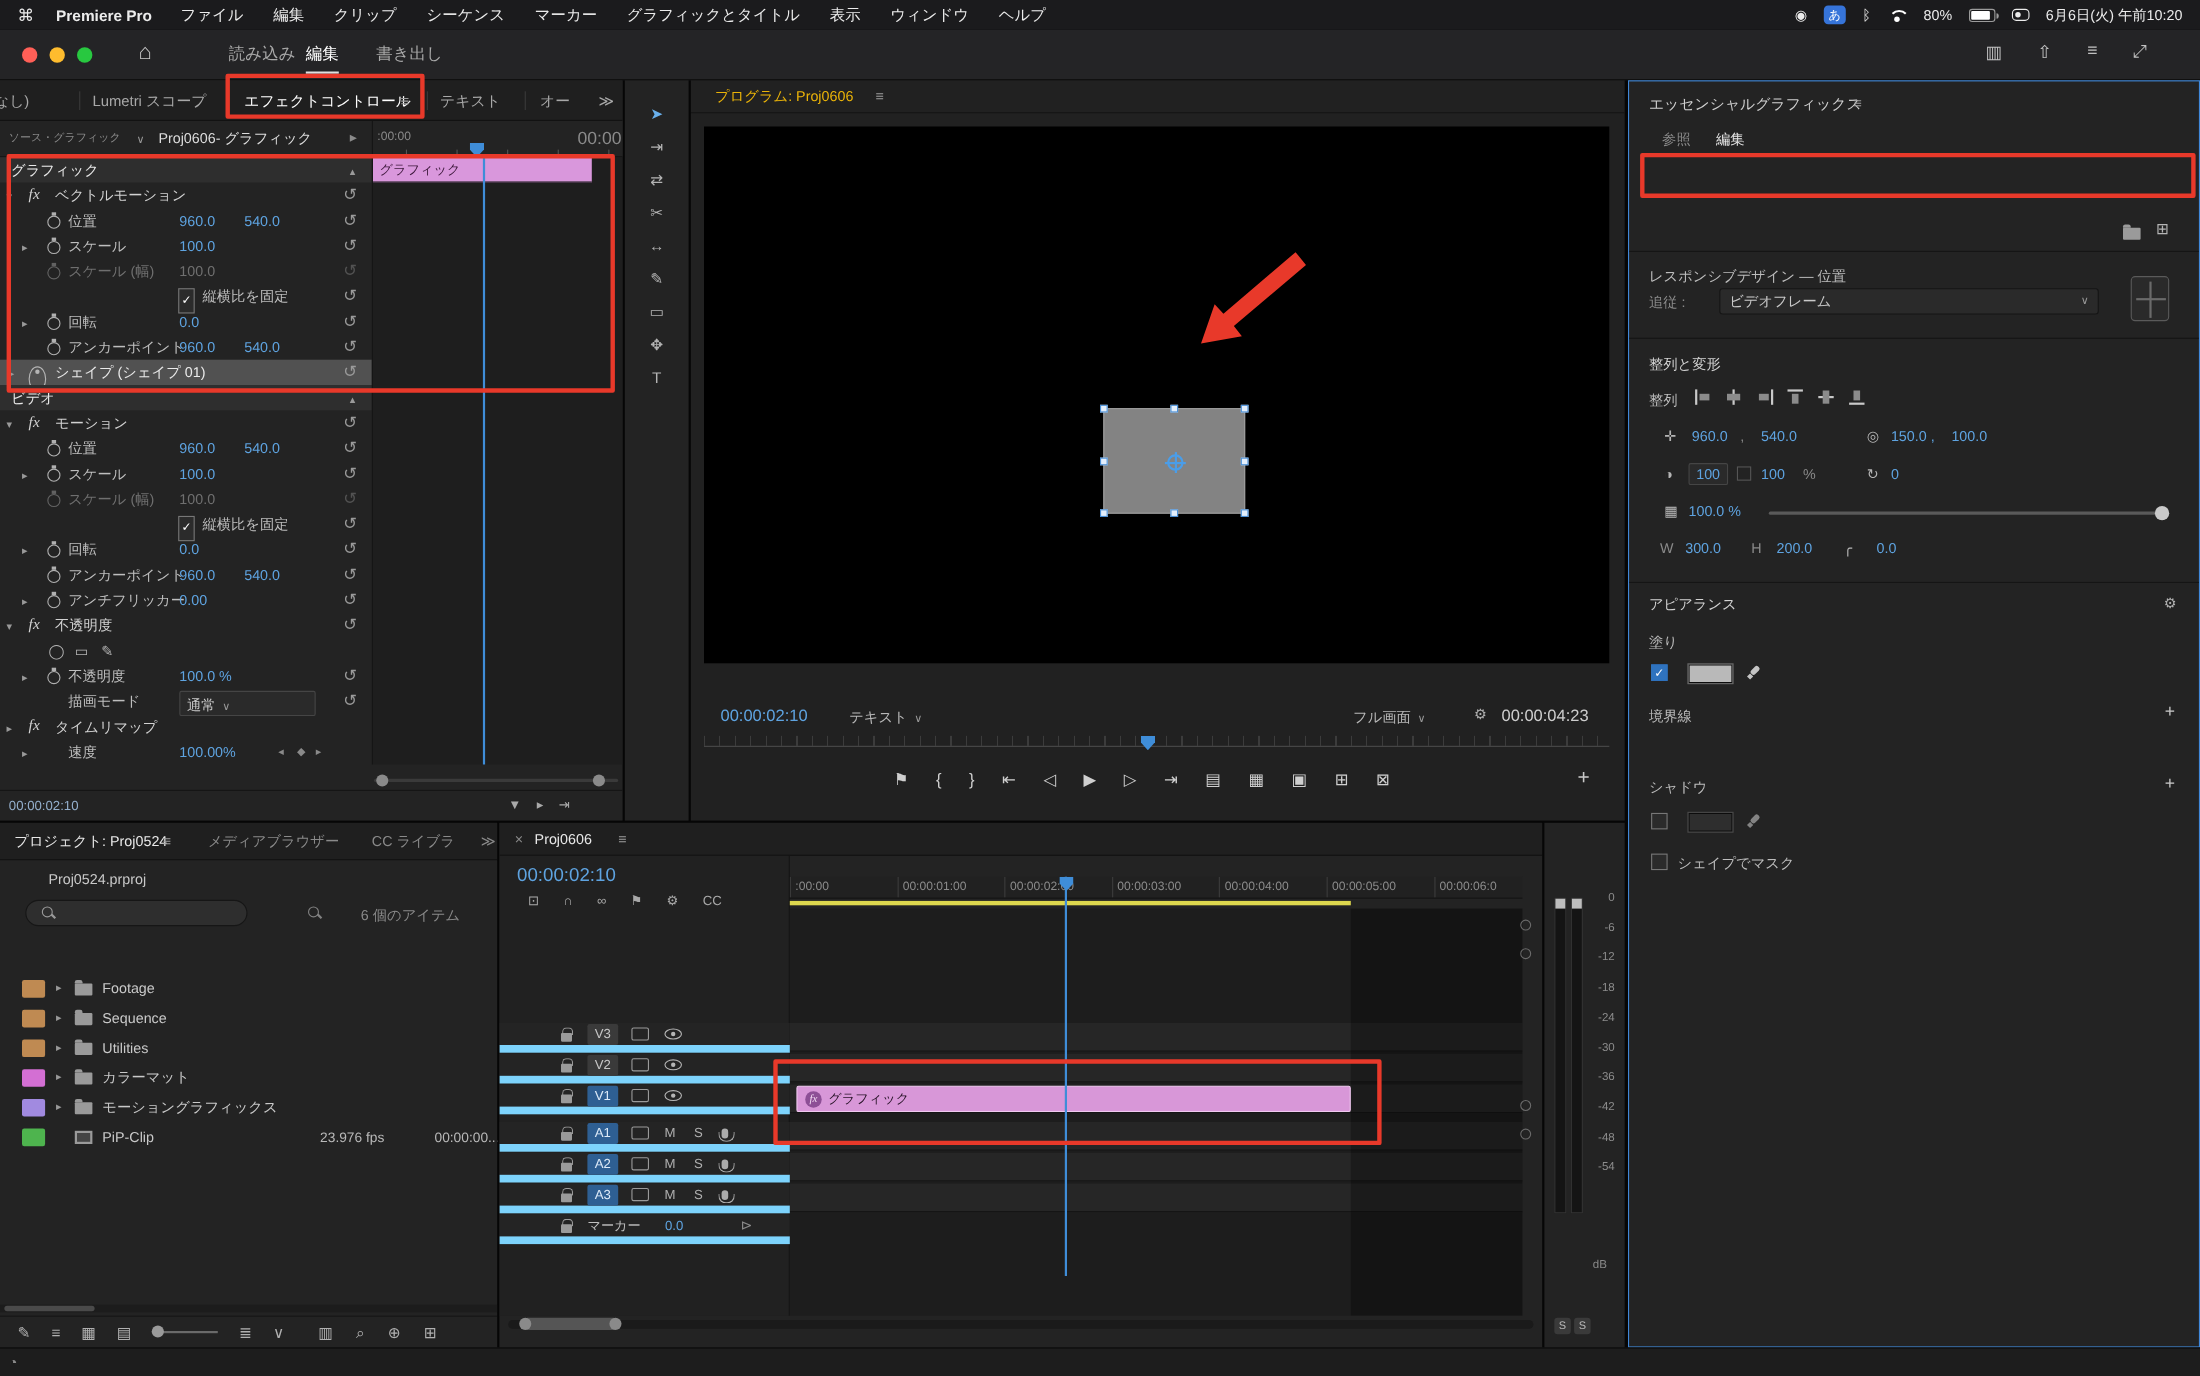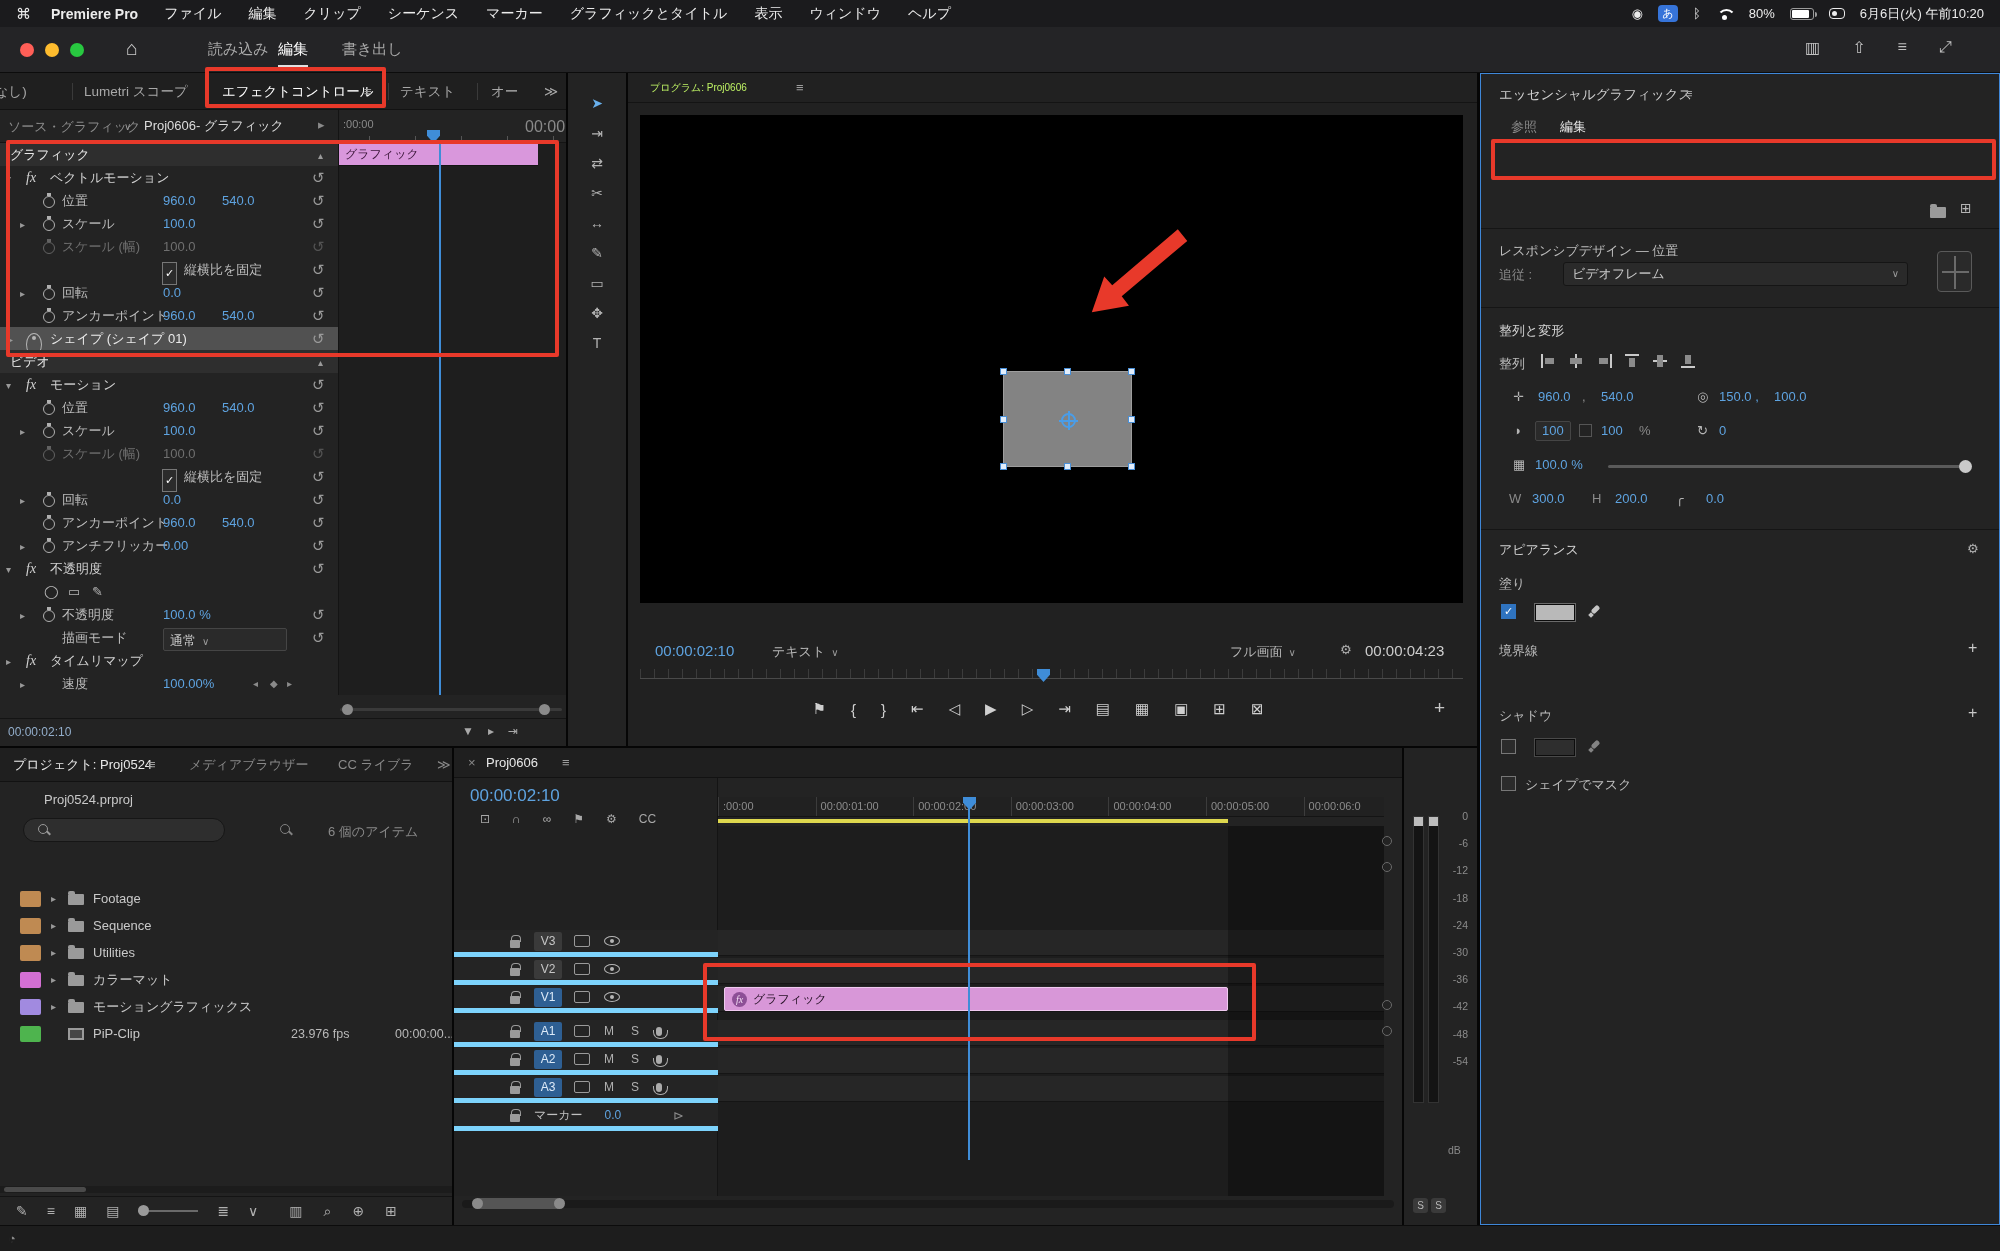--- a/index.html
+++ b/index.html
@@ -137,21 +137,21 @@
 .pr-name{margin-left:9px;color:#c9c9c9;white-space:nowrap}
 .pr-fr{position:absolute;left:291px;color:#b9b9b9;font-size:12.5px}
 .pr-md{position:absolute;left:395px;color:#b9b9b9;font-size:12.5px}
 .pr-foot{position:absolute;left:0;top:448px;width:452px;height:29px;border-top:1px solid #141414;display:flex;align-items:center;gap:19px;padding-left:16px;color:#b0b0b0;font-size:14px}
 .zoomtrack{width:60px;height:2px;background:#6a6a6a;position:relative}
 .zoomtrack::before{content:"";position:absolute;left:0;top:-5px;width:11px;height:11px;border-radius:50%;background:#9a9a9a}
 
 .tl-bg{position:absolute;left:264px;top:78px;width:666px;height:370px;background:#1d1d1d}
 .lane{position:absolute;left:264px;width:666px;height:26px;background:#262626;border-bottom:1px solid #151515}
 .tl-after{position:absolute;left:774px;top:78px;width:156px;height:370px;background:rgba(0,0,0,.28)}
-.th{position:absolute;left:0;width:264px;height:27px;background:#242424;border-bottom:5px solid #7dd3fc;display:flex;align-items:center}
+.th{position:absolute;left:0;width:264px;height:27px;background:#242424;border-bottom:7px solid #7dd3fc;display:flex;align-items:center}
 .badge{width:28px;height:19px;background:#3a3a3a;color:#c6c6c6;border-radius:2px;display:inline-flex;align-items:center;justify-content:center;font-size:12px}
 .badge.on{background:#2e5f93;color:#ddeaf8}
 .patch{width:16px;height:12px;border:1.5px solid #9a9a9a;border-radius:2px;display:inline-block}
 .ms{width:18px;text-align:center;color:#b0b0b0;font-size:12px}
 .tl-ruler{position:absolute;left:264px;top:49px;width:666px;height:20px;display:flex;overflow:hidden;border-bottom:1px solid #141414;background:#212121}
 .tl-ruler span{flex:none;width:97.6px;font-size:11px;color:#8c8c8c;border-left:1px solid #3c3c3c;padding-left:4px;line-height:18px}
 .workbar{position:absolute;left:264px;top:71px;width:510px;height:4px;background:#ded84e}
 .tl-clip{position:absolute;left:270px;top:239px;width:504px;height:24px;background:#d897d8;border:1px solid #efc9ef;border-radius:2px;display:flex;align-items:center;color:#241024;font-size:12px}
 .clipfx{margin:0 6px 0 7px;width:15px;height:15px;border-radius:50%;background:#8d4f96;color:#f3dcf3;display:inline-flex;align-items:center;justify-content:center;font:italic 10px "Liberation Serif",serif}
 .vsb{position:absolute;left:928px;width:10px;height:10px;border:1.5px solid #6a6a6a;border-radius:50%}
@@ -228,21 +228,21 @@
     <span class="tabsep" style="left:207px"></span>
     <span class="ptab active" style="left:222px">エフェクトコントロール</span>
     <span class="ptab ham" style="left:364px"></span>
     <span class="tabsep" style="left:388px"></span>
     <span class="ptab" style="left:400px">テキスト</span>
     <span class="tabsep" style="left:477px"></span>
     <span class="ptab" style="left:491px">オー</span>
     <span class="ptab dim" style="left:544px">≫</span>
   </div>
   <div class="ec-src">
-    <span class="a dim" style="left:8px;top:8px;font-size:13px">ソース・グラフィック</span>
+    <span class="a dim" style="left:8px;top:8px;font-size:10px">ソース・グラフィック</span>
     <span class="a ddc" style="left:118px;top:8px"></span>
     <span class="a" style="left:144px;top:7px;color:#dcdcdc">Proj0606- グラフィック</span>
     <span class="a dim" style="left:318px;top:7px">▸</span>
   </div>
   <div class="ec-ruler">
     <span class="a dim" style="left:4px;top:8px;font-size:11px">:00:00</span>
     <span class="a dim" style="left:186px;top:8px;font-size:16px">00:00</span>
     <span class="tick" style="left:30px"></span>
       <span class="tick" style="left:76px"></span>
     <span class="tick" style="left:122px"></span>
@@ -429,21 +429,21 @@
     <span class="tool">✂</span>
     <span class="tool">↔</span>
     <span class="tool">✎</span>
     <span class="tool">▭</span>
     <span class="tool">✥</span>
     <span class="tool">T</span>
   </section>
 
 <section class="panel" style="left:628px;top:73px;width:849px;height:673px;background:#212121">
   <div class="pg-head">
-    <span class="a" style="left:22px;color:#bef264;font-size:10px">プログラム: Proj0606</span>
+    <span class="a" style="left:22px;color:#eab308;font-size:13px">プログラム: Proj0606</span>
     <span class="a ham" style="left:168px"></span>
   </div>
   <div class="pg-video">
     <div class="pg-shape">
       <span class="handle" style="left:-4px;top:-4px"></span>
       <span class="handle" style="left:60px;top:-4px"></span>
       <span class="handle" style="right:-4px;top:-4px"></span>
       <span class="handle" style="left:-4px;top:44px"></span>
       <span class="handle" style="right:-4px;top:44px"></span>
       <span class="handle" style="left:-4px;bottom:-4px"></span>

